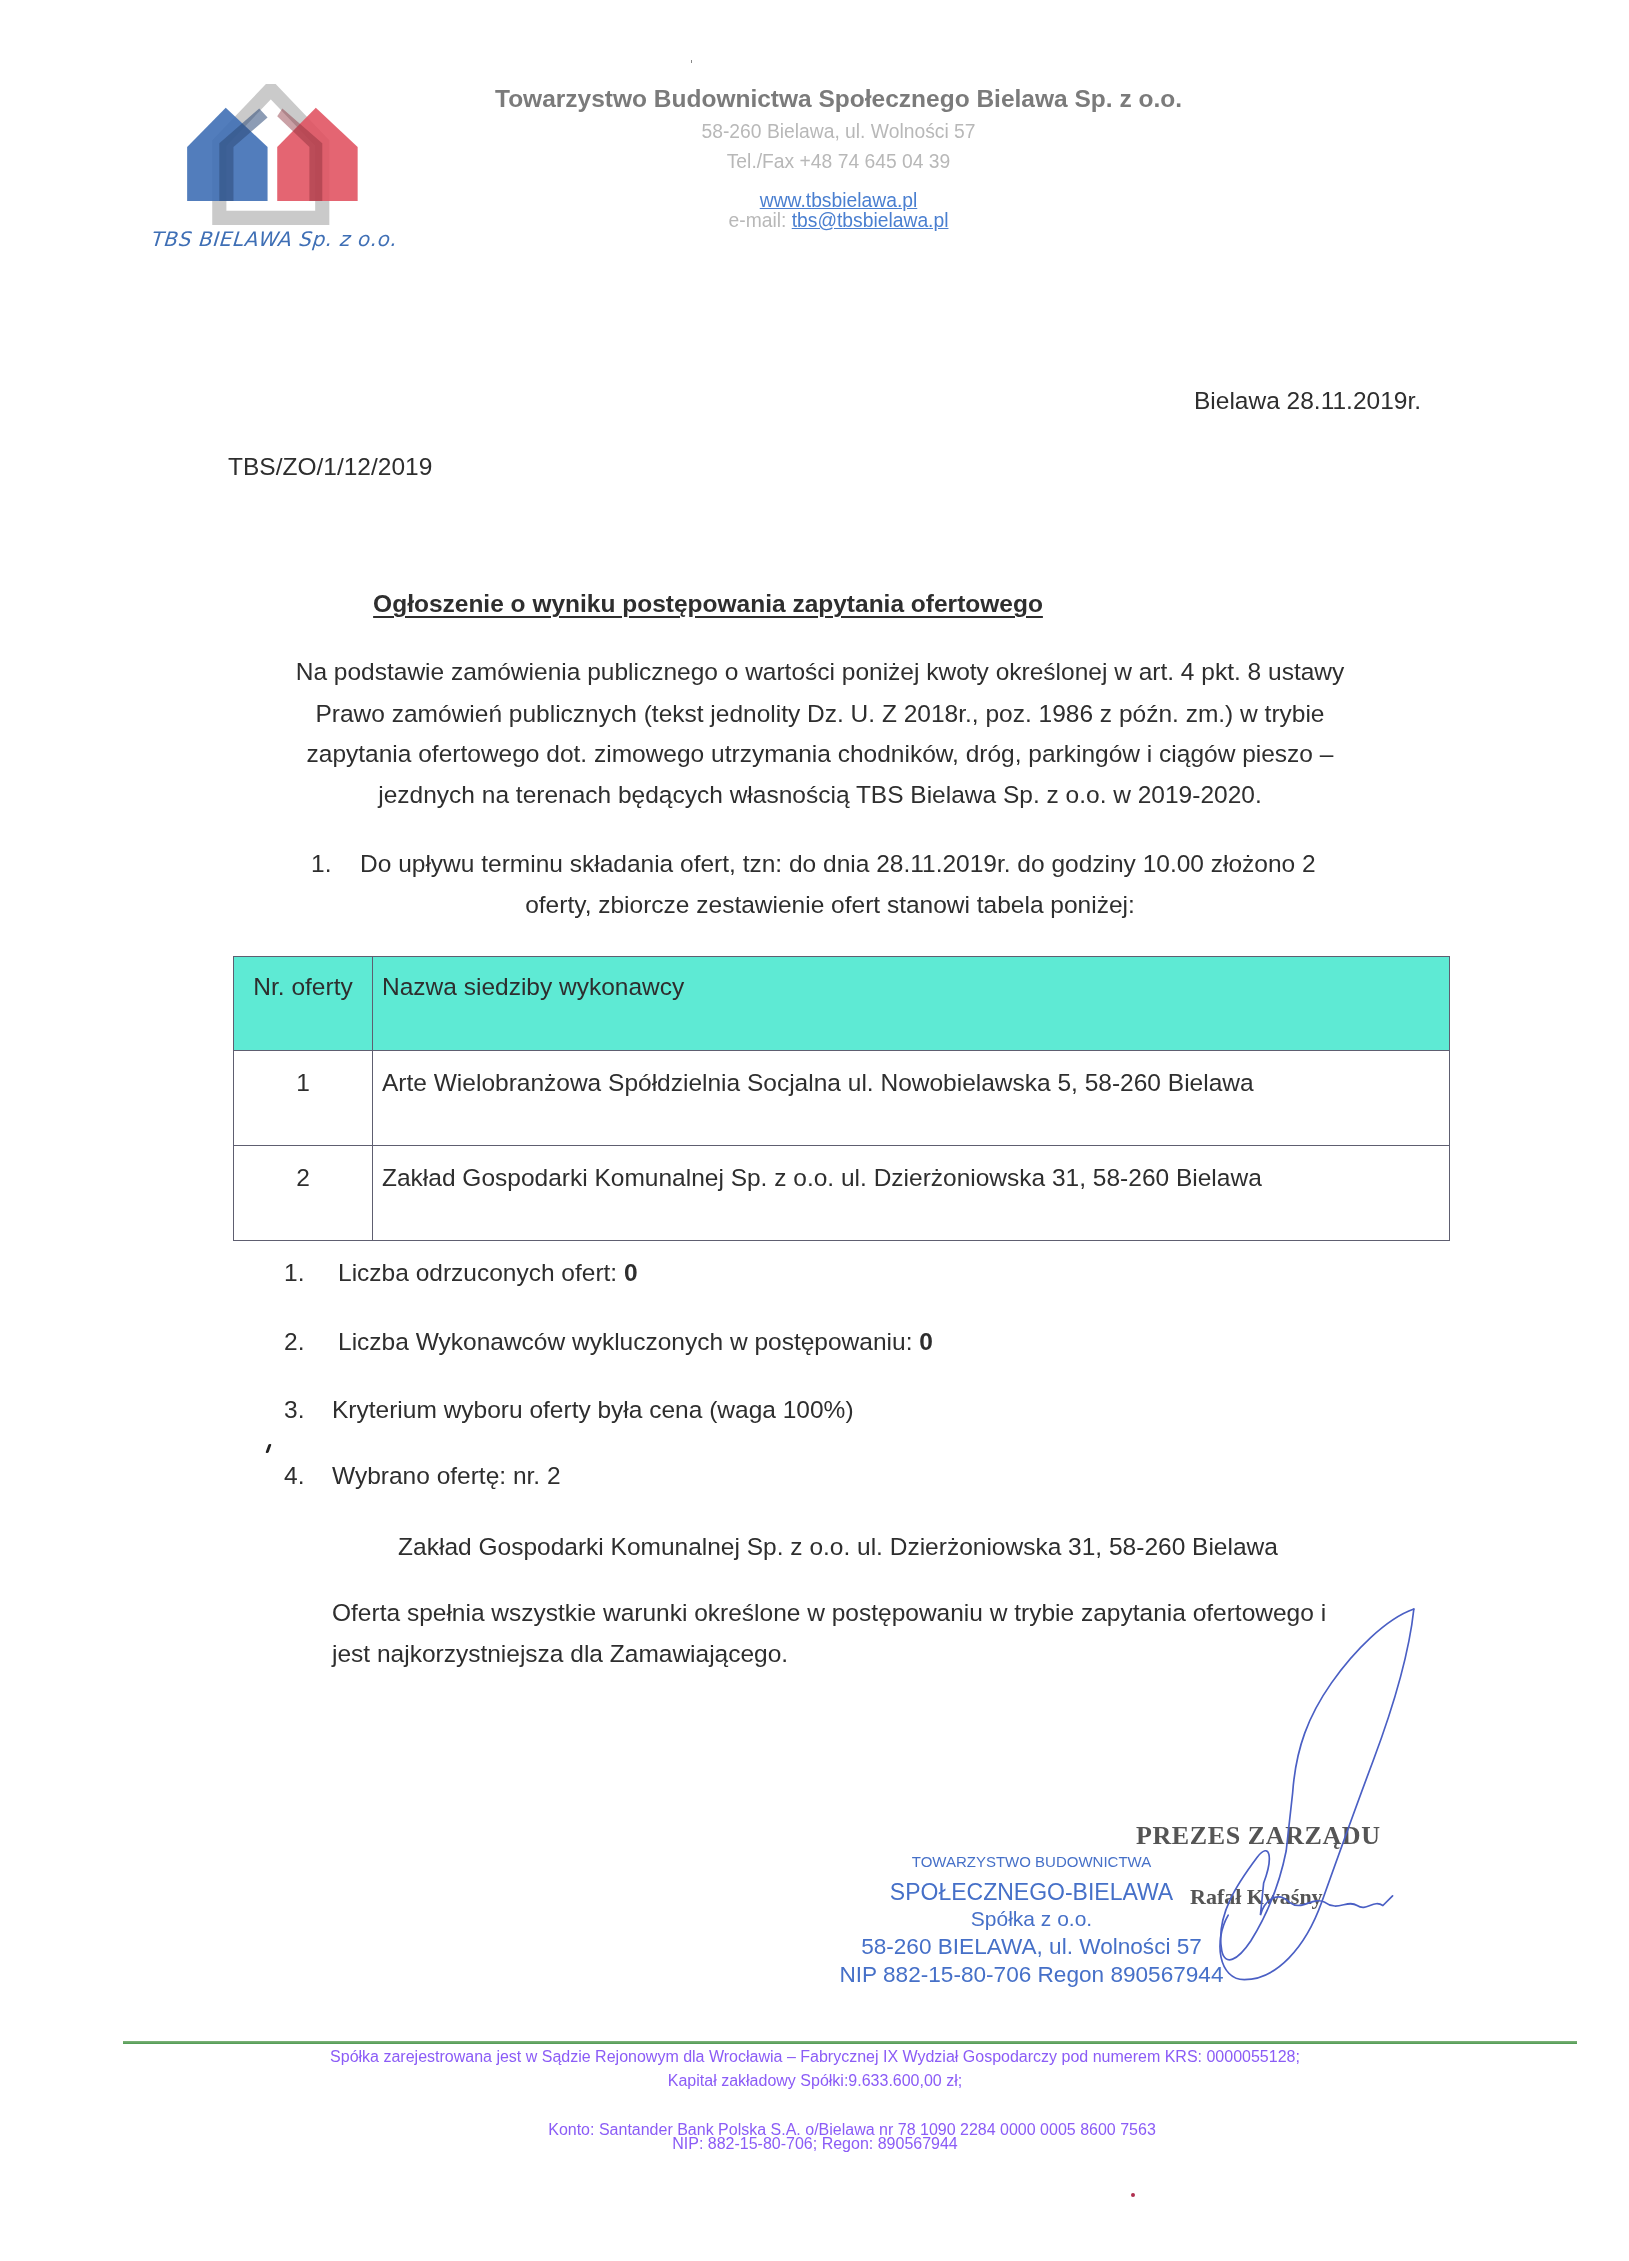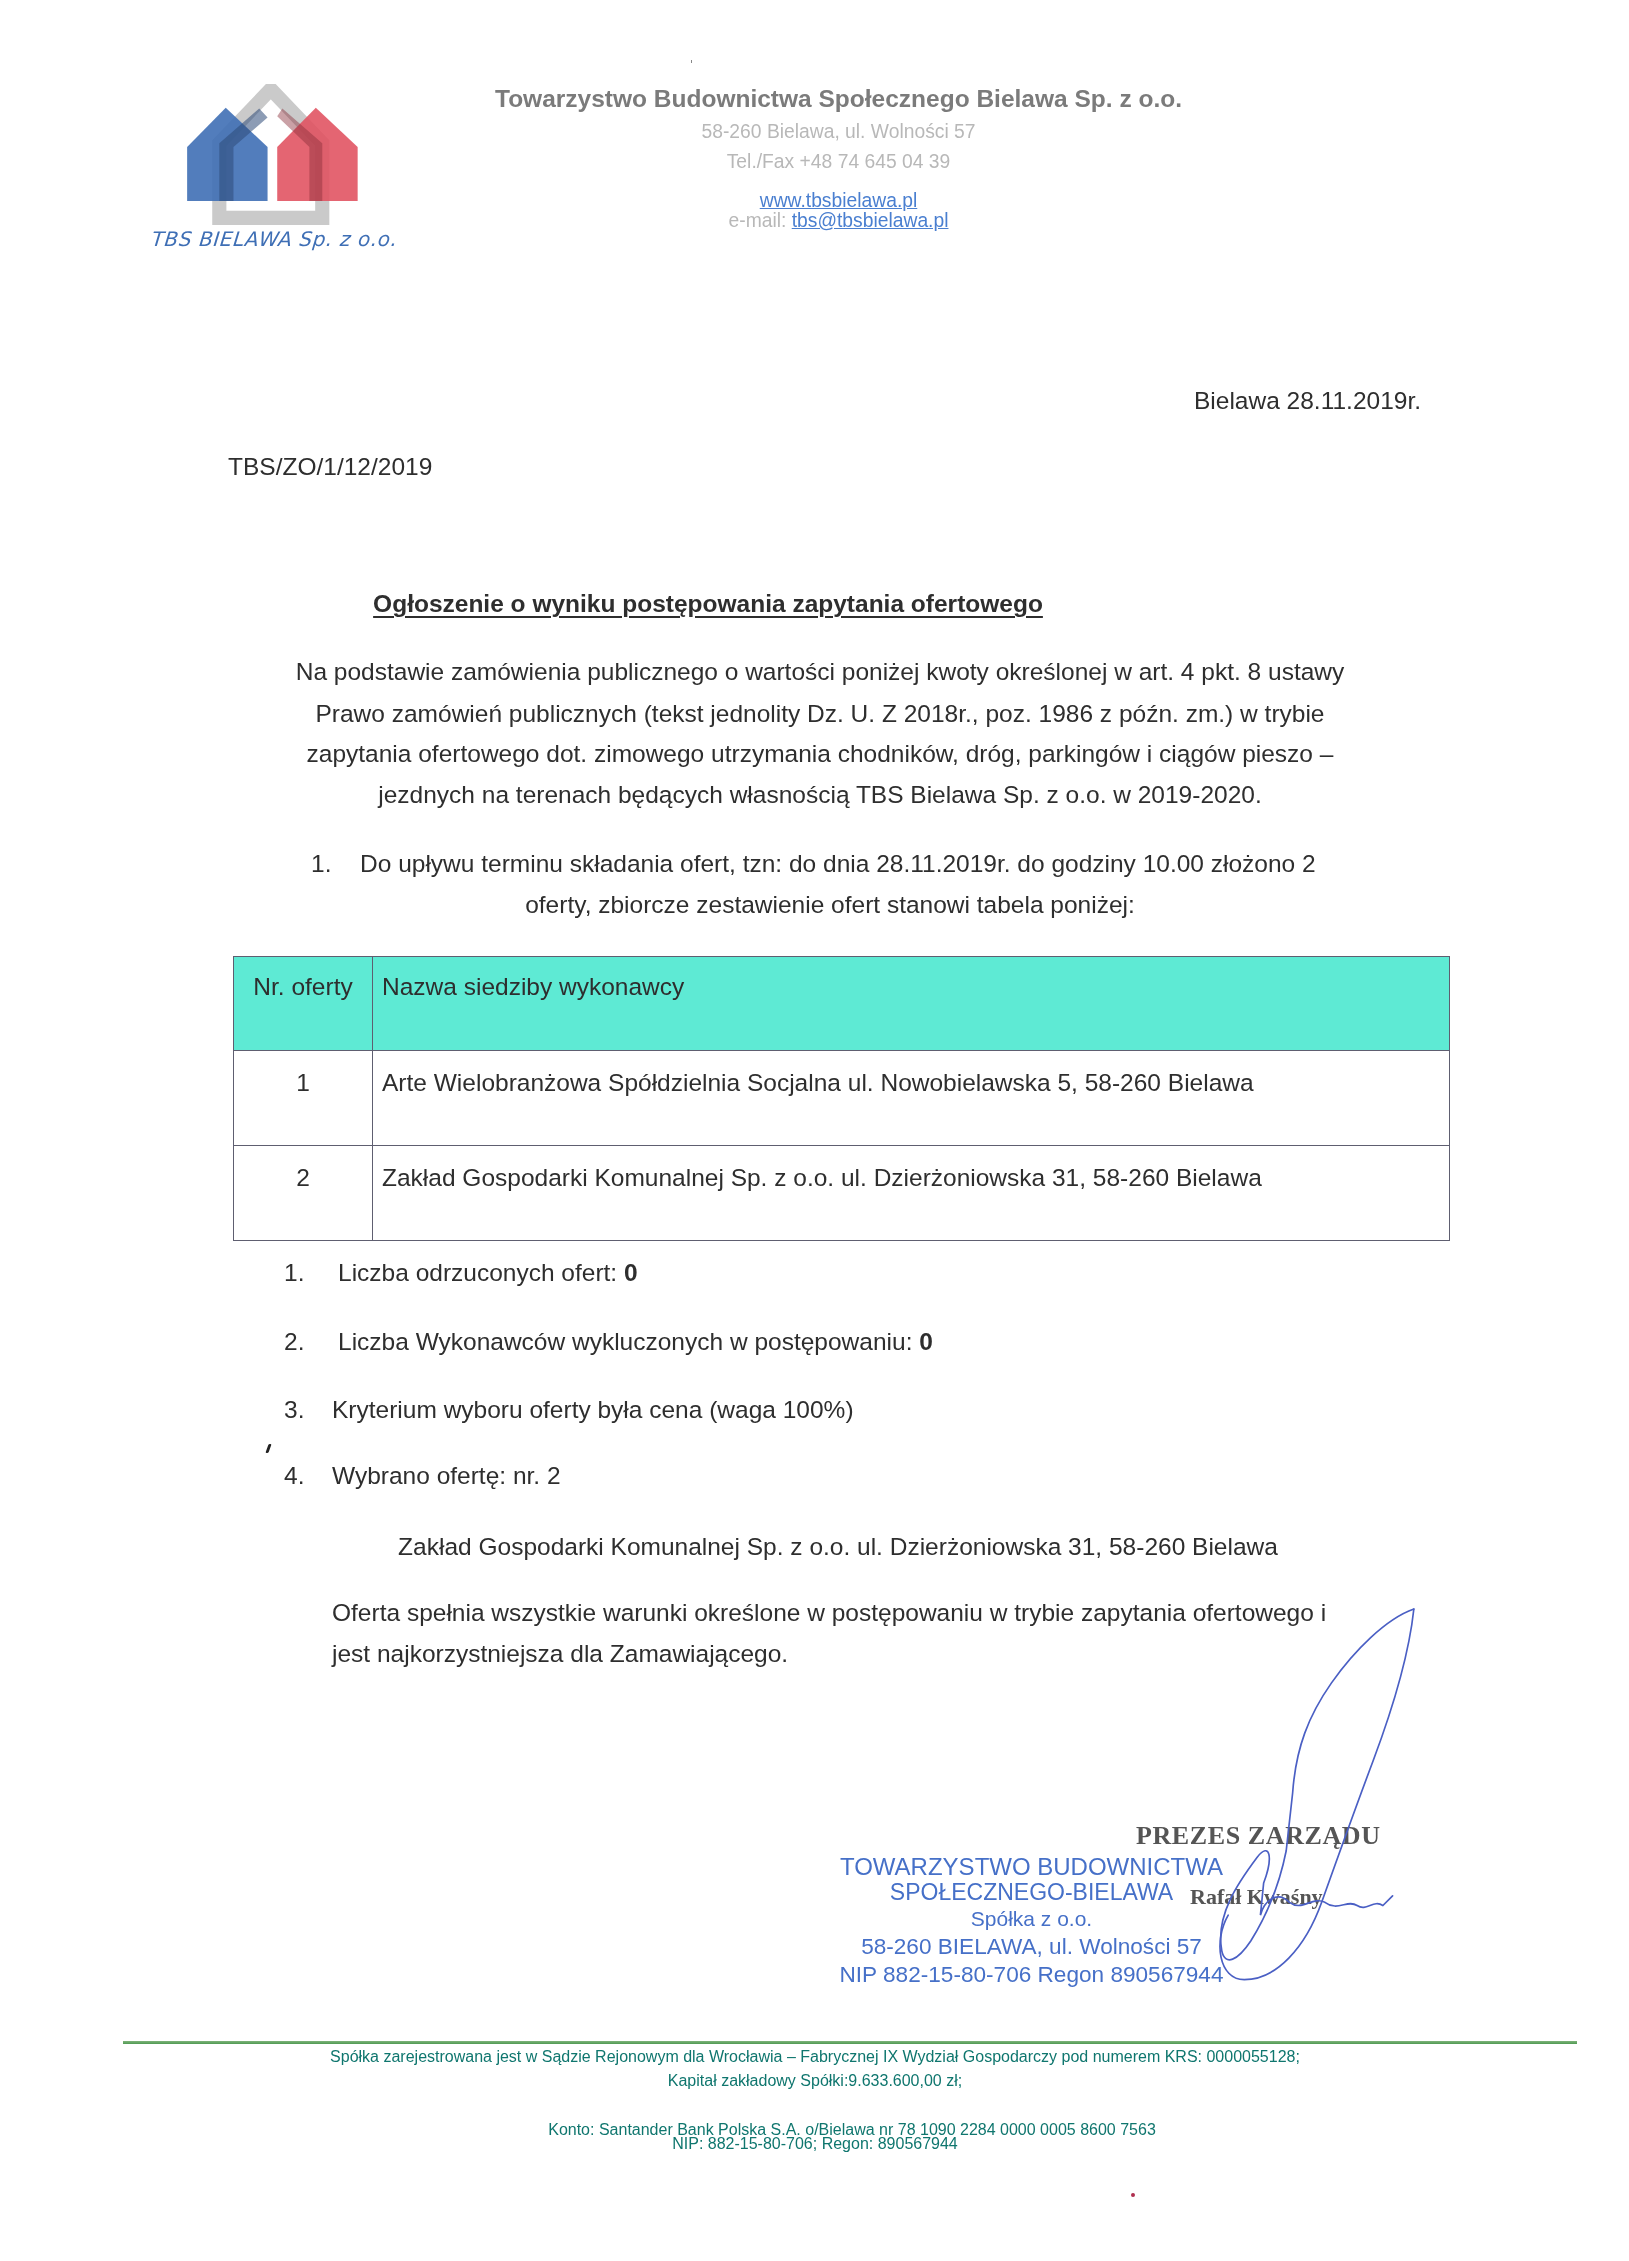--- a/index.html
+++ b/index.html
@@ -29,21 +29,21 @@
   .col-name { padding-left:9px !important; }
   
   .num { display:inline-block; }
   
   #prezes { left:1136px; top:1821px; font-family:"Liberation Serif", serif; font-weight:bold; font-size:26px; color:#555; letter-spacing:0.6px; }
   #sig-name { left:1190px; top:1884px; font-family:"Liberation Serif", serif; font-weight:bold; font-size:22px; color:#555; }
   .stamp { left:793px; width:477px; text-align:center; color:#4670c8; white-space:nowrap; }
   #signature { left:1199px; top:1580px; width:284px; height:419px; }
   
   #footer-rule { left:123px; top:2041px; width:1454px; height:3.2px; background:linear-gradient(#7fb37a,#4f9a52); }
-  .footer-line { left:0; width:1630px; font-size:16px; color:#0f766e; text-align:center; white-space:nowrap; }
+  .footer-line { left:0; width:1630px; font-size:16px; color:#8b5cf6; text-align:center; white-space:nowrap; }
   .mark { background:#222; }
 </style>
 </head>
 <body>
 
 <svg id="logo" class="abs" viewBox="0 0 270 230">
   <polygon points="130,8 210,92 210,208 50,208 50,92" fill="none" stroke="#c4c4c4" stroke-width="22" stroke-linejoin="miter" opacity="0.9"></polygon>
   <polygon points="60,37 125,98 125,182 0,182 0,98" fill="#3f6fb5" opacity="0.9"></polygon>
   <polygon points="200,37 265,98 265,182 140,182 140,98" fill="#e0505e" opacity="0.88"></polygon>
   <path d="M50,182 L50,92 L112,38 L125,52 L72,98 L72,182 Z" fill="#2e4a78" opacity="0.55"></path>
@@ -111,21 +111,21 @@
 </div>
 
 <div class="abs body-text center" style="left:0;width:1676px;top:1535px;">Zakład Gospodarki Komunalnej Sp. z o.o. ul. Dzierżoniowska 31, 58-260 Bielawa</div>
 
 <div class="abs body-text" style="left:332px;top:1601px;">Oferta spełnia wszystkie warunki określone w postępowaniu w trybie zapytania ofertowego i</div>
 <div class="abs body-text" style="left:332px;top:1642px;">jest najkorzystniejsza dla Zamawiającego.</div>
 
 <div id="prezes" class="abs">PREZES ZARZĄDU</div>
 <div id="sig-name" class="abs">Rafał Kwaśny</div>
 
-<div class="abs stamp" style="top:1853px;font-size:24px;">TOWARZYSTWO BUDOWNICTWA</div>
+<div class="abs stamp" style="top:1853px;font-size:15px;">TOWARZYSTWO BUDOWNICTWA</div>
 <div class="abs stamp" style="top:1879px;font-size:23px;">SPOŁECZNEGO-BIELAWA</div>
 <div class="abs stamp" style="top:1907px;font-size:21px;">Spółka z o.o.</div>
 <div class="abs stamp" style="top:1934px;font-size:22.6px;">58-260 BIELAWA, ul. Wolności 57</div>
 <div class="abs stamp" style="top:1962px;font-size:22.6px;">NIP 882-15-80-706  Regon 890567944</div>
 
 <svg id="signature" class="abs" viewBox="0 0 440 650">
   <path d="M333,45 C290,60 240,110 205,160 C170,210 150,260 145,330 L135,420 C125,470 105,520 80,560 C60,590 40,600 35,575 C25,520 60,470 90,430 C110,405 115,430 100,470 L95,520 C100,500 120,480 140,500 C160,515 175,490 195,500 C215,515 230,495 245,505 C260,515 270,495 285,505 L300,490" fill="none" stroke="#4a5fc4" stroke-width="2.6" stroke-linecap="round"></path>
   <path d="M333,45 C325,120 300,200 270,280 C240,360 215,430 190,500 C165,570 120,620 70,620 C30,620 22,560 45,520" fill="none" stroke="#4a5fc4" stroke-width="2.6" stroke-linecap="round"></path>
 </svg>
 

